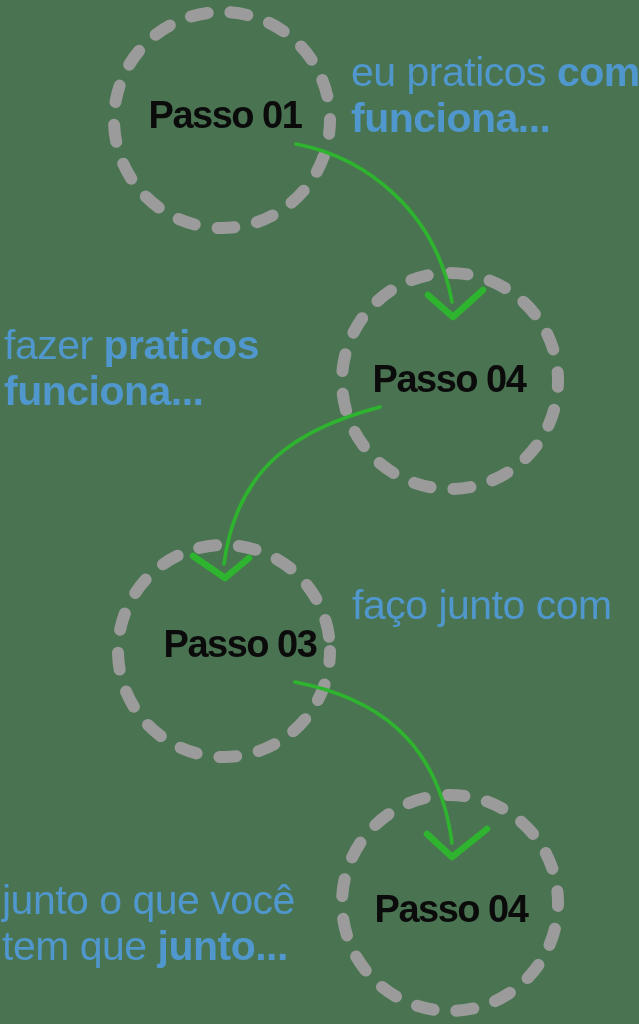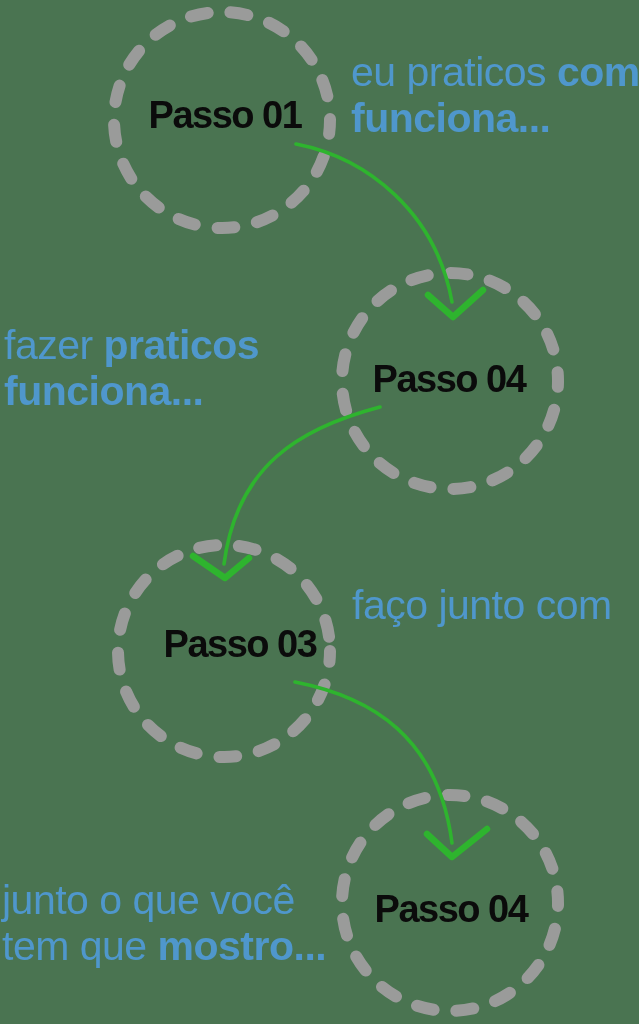--- a/index.html
+++ b/index.html
@@ -106,16 +106,16 @@
     <div><span class="reg">fazer </span><span class="b">praticos</span></div>
     <div><span class="reg"></span><span class="b">funciona...</span></div>
   </div>
 
   <div class="note n3">
     <div><span class="reg">faço junto com</span><span class="b"></span></div>
   </div>
 
   <div class="note n4">
     <div><span class="reg">junto o que você</span><span class="b"></span></div>
-    <div><span class="reg">tem que </span><span class="b">mostro...</span></div>
+    <div><span class="reg">tem que </span><span class="b">junto...</span></div>
   </div>
 
 </div>
 
 </body></html>

